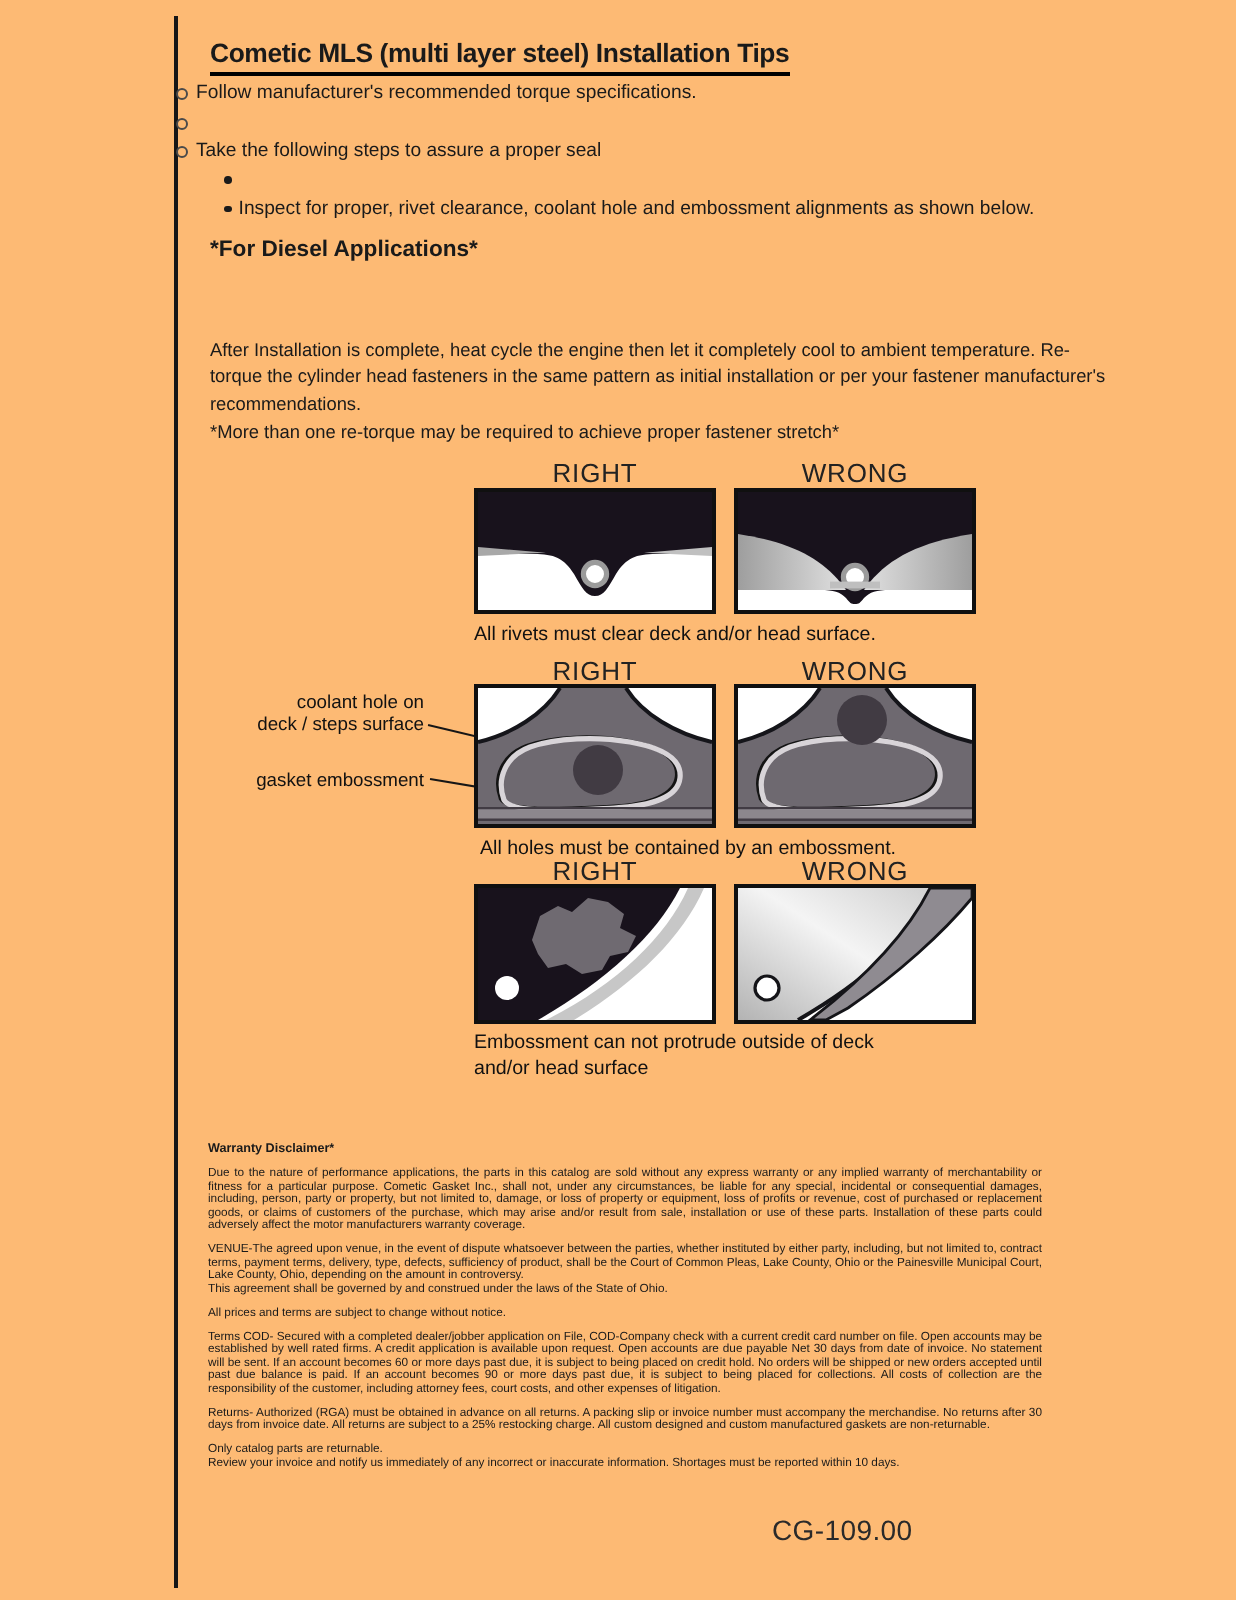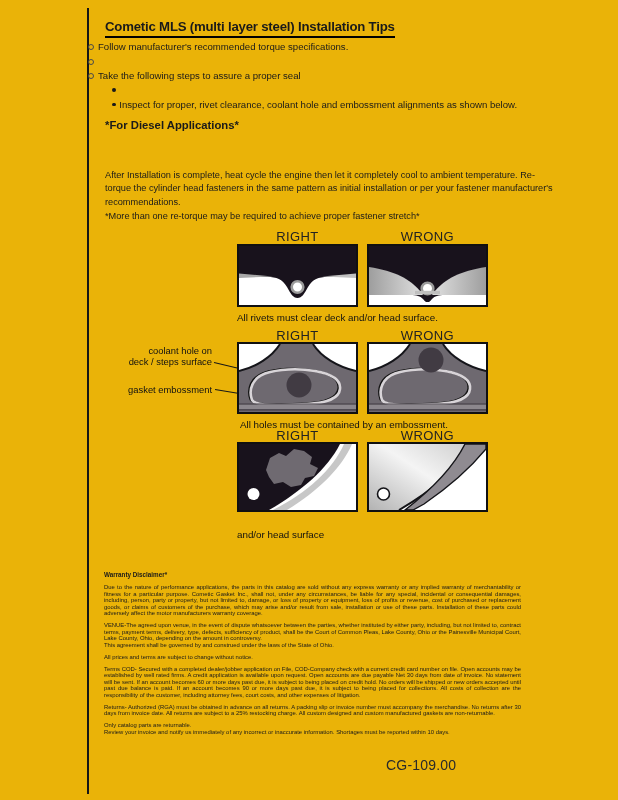--- a/index.html
+++ b/index.html
@@ -1,16 +1,16 @@
 <!DOCTYPE html>
 <html><head>
 <meta charset="utf-8">
 <style>
   html,body{margin:0;padding:0;background:#e8e8e8;}
-  #page{position:relative;width:618px;height:800px;background:#eab308;overflow:hidden;
+  #page{position:relative;width:618px;height:800px;background:#fdba74;overflow:hidden;
         font-family:"Liberation Sans","DejaVu Sans",sans-serif;color:#1a1a1a;}
   .abs{position:absolute;}
   
   #title{font-size:13.2px;font-weight:bold;letter-spacing:-0.2px;border-bottom:2px solid #000;
          padding-bottom:2px;white-space:nowrap;}
   
   .tiprow{display:flex;align-items:flex-start;height:14.5px;font-size:9.6px;line-height:14.5px;white-space:nowrap;}
   .ring{flex:0 0 auto;width:4px;height:4px;border:1px solid #4a4a4a;border-radius:50%;margin:4.2px 4px 0 0;}
   .dot{flex:0 0 auto;width:3.8px;height:3.8px;background:#1a1a1a;border-radius:50%;margin:4.6px 3.5px 0 0;}
   .sub{padding-left:24px;}
@@ -161,20 +161,21 @@
             <stop offset="1" stop-color="#cfcfcf"></stop>
         </linearGradient>
       </defs>
       <rect width="117" height="66" fill="#ffffff"></rect>
       <path d="M0,0 L101,0 C89,24 63,47 30,66 L0,66 Z" fill="url(#g3)"></path>
       <path d="M101,0 C89,24 63,47 30,66" fill="none" stroke="#141418" stroke-width="2"></path>
       <path d="M96,0 L117,0 L117,5 C103,22 80,43 55,60 L44,66 L36,66 C62,46 84,24 96,0 Z" fill="#8f8b91" stroke="#141418" stroke-width="1.4"></path>
       <circle cx="14.5" cy="50" r="6" fill="#ffffff" stroke="#141418" stroke-width="1.6"></circle>
     </svg>
   </div>
+  <div class="caption abs" style="left:237px;top:516px;">Embossment can not protrude outside of deck</div>
   <div class="caption abs" style="left:237px;top:529px;">and/or head surface</div>
 
   <div id="legal" class="abs" style="left:104px;top:571px;">
     <h4>Warranty Disclaimer*</h4>
     <p>Due to the nature of performance applications, the parts in this catalog are sold without any express warranty or any implied warranty of merchantability or fitness for a particular purpose.  Cometic Gasket Inc., shall not, under any circumstances, be liable for any special, incidental or consequential damages, including, person, party or property, but not limited to, damage, or loss of property or equipment, loss of profits or revenue, cost of purchased or replacement goods, or claims of customers of the purchase, which may arise and/or result from sale, installation or use of these parts.  Installation of these parts could adversely affect the motor manufacturers warranty coverage.</p>
     <p class="nobm">VENUE-The agreed upon venue, in the event of dispute whatsoever between the parties, whether instituted by either party, including, but not limited to, contract terms, payment terms, delivery, type, defects, sufficiency of product, shall be the Court of Common Pleas, Lake County, Ohio or the Painesville Municipal Court, Lake County, Ohio, depending on the amount in controversy.</p>
     <p>This agreement shall be governed by and construed under the laws of the State of Ohio.</p>
     <p>All prices and terms are subject to change without notice.</p>
     <p>Terms COD- Secured with a completed dealer/jobber application on File, COD-Company check with a current credit card number on file.  Open accounts may be established by well rated firms.  A credit application is available upon request.  Open accounts are due payable Net 30 days from date of invoice.  No statement will be sent.  If an account becomes 60 or more days past due, it is subject to being placed on credit hold.  No orders will be shipped or new orders accepted until past due balance is paid.  If an account becomes 90 or more days past due, it is subject to being placed for collections.  All costs of collection are the responsibility of the customer, including attorney fees, court costs, and other expenses of litigation.</p>
     <p>Returns- Authorized (RGA) must be obtained in advance on all returns.  A packing slip or invoice number must accompany the merchandise.  No returns after 30 days from invoice date.  All returns are subject to a 25% restocking charge.  All custom designed and custom manufactured gaskets are non-returnable.</p>

